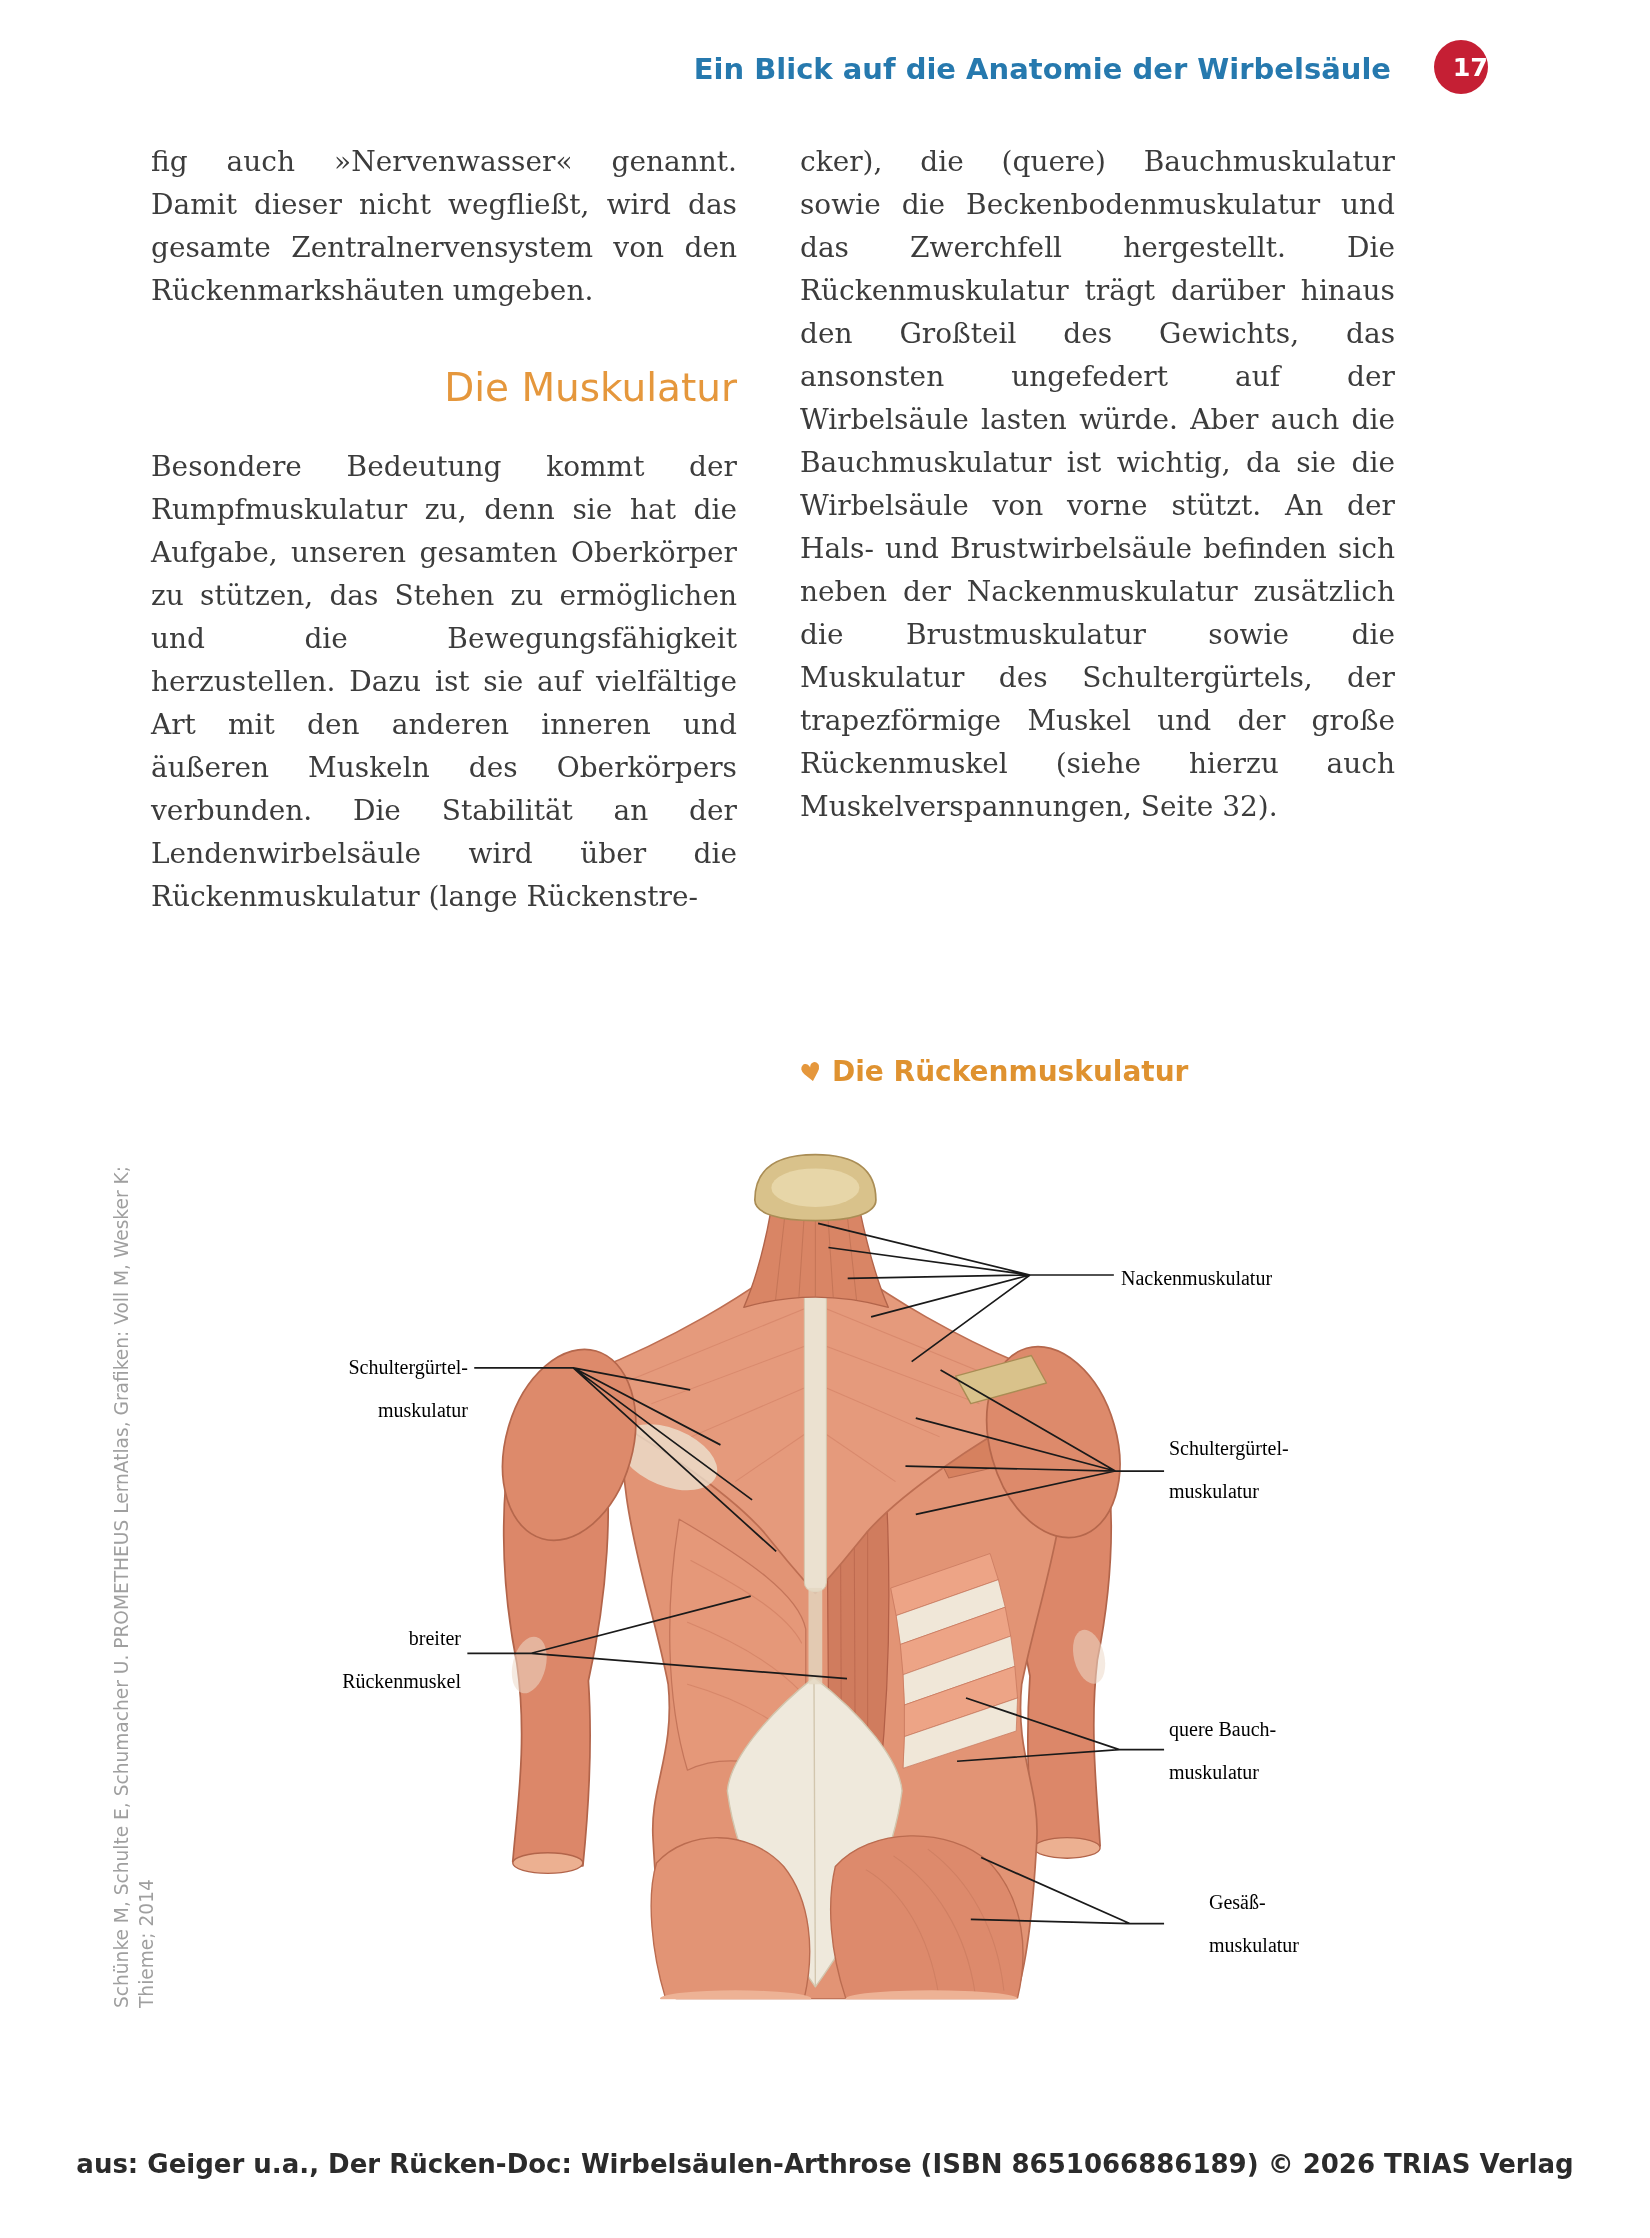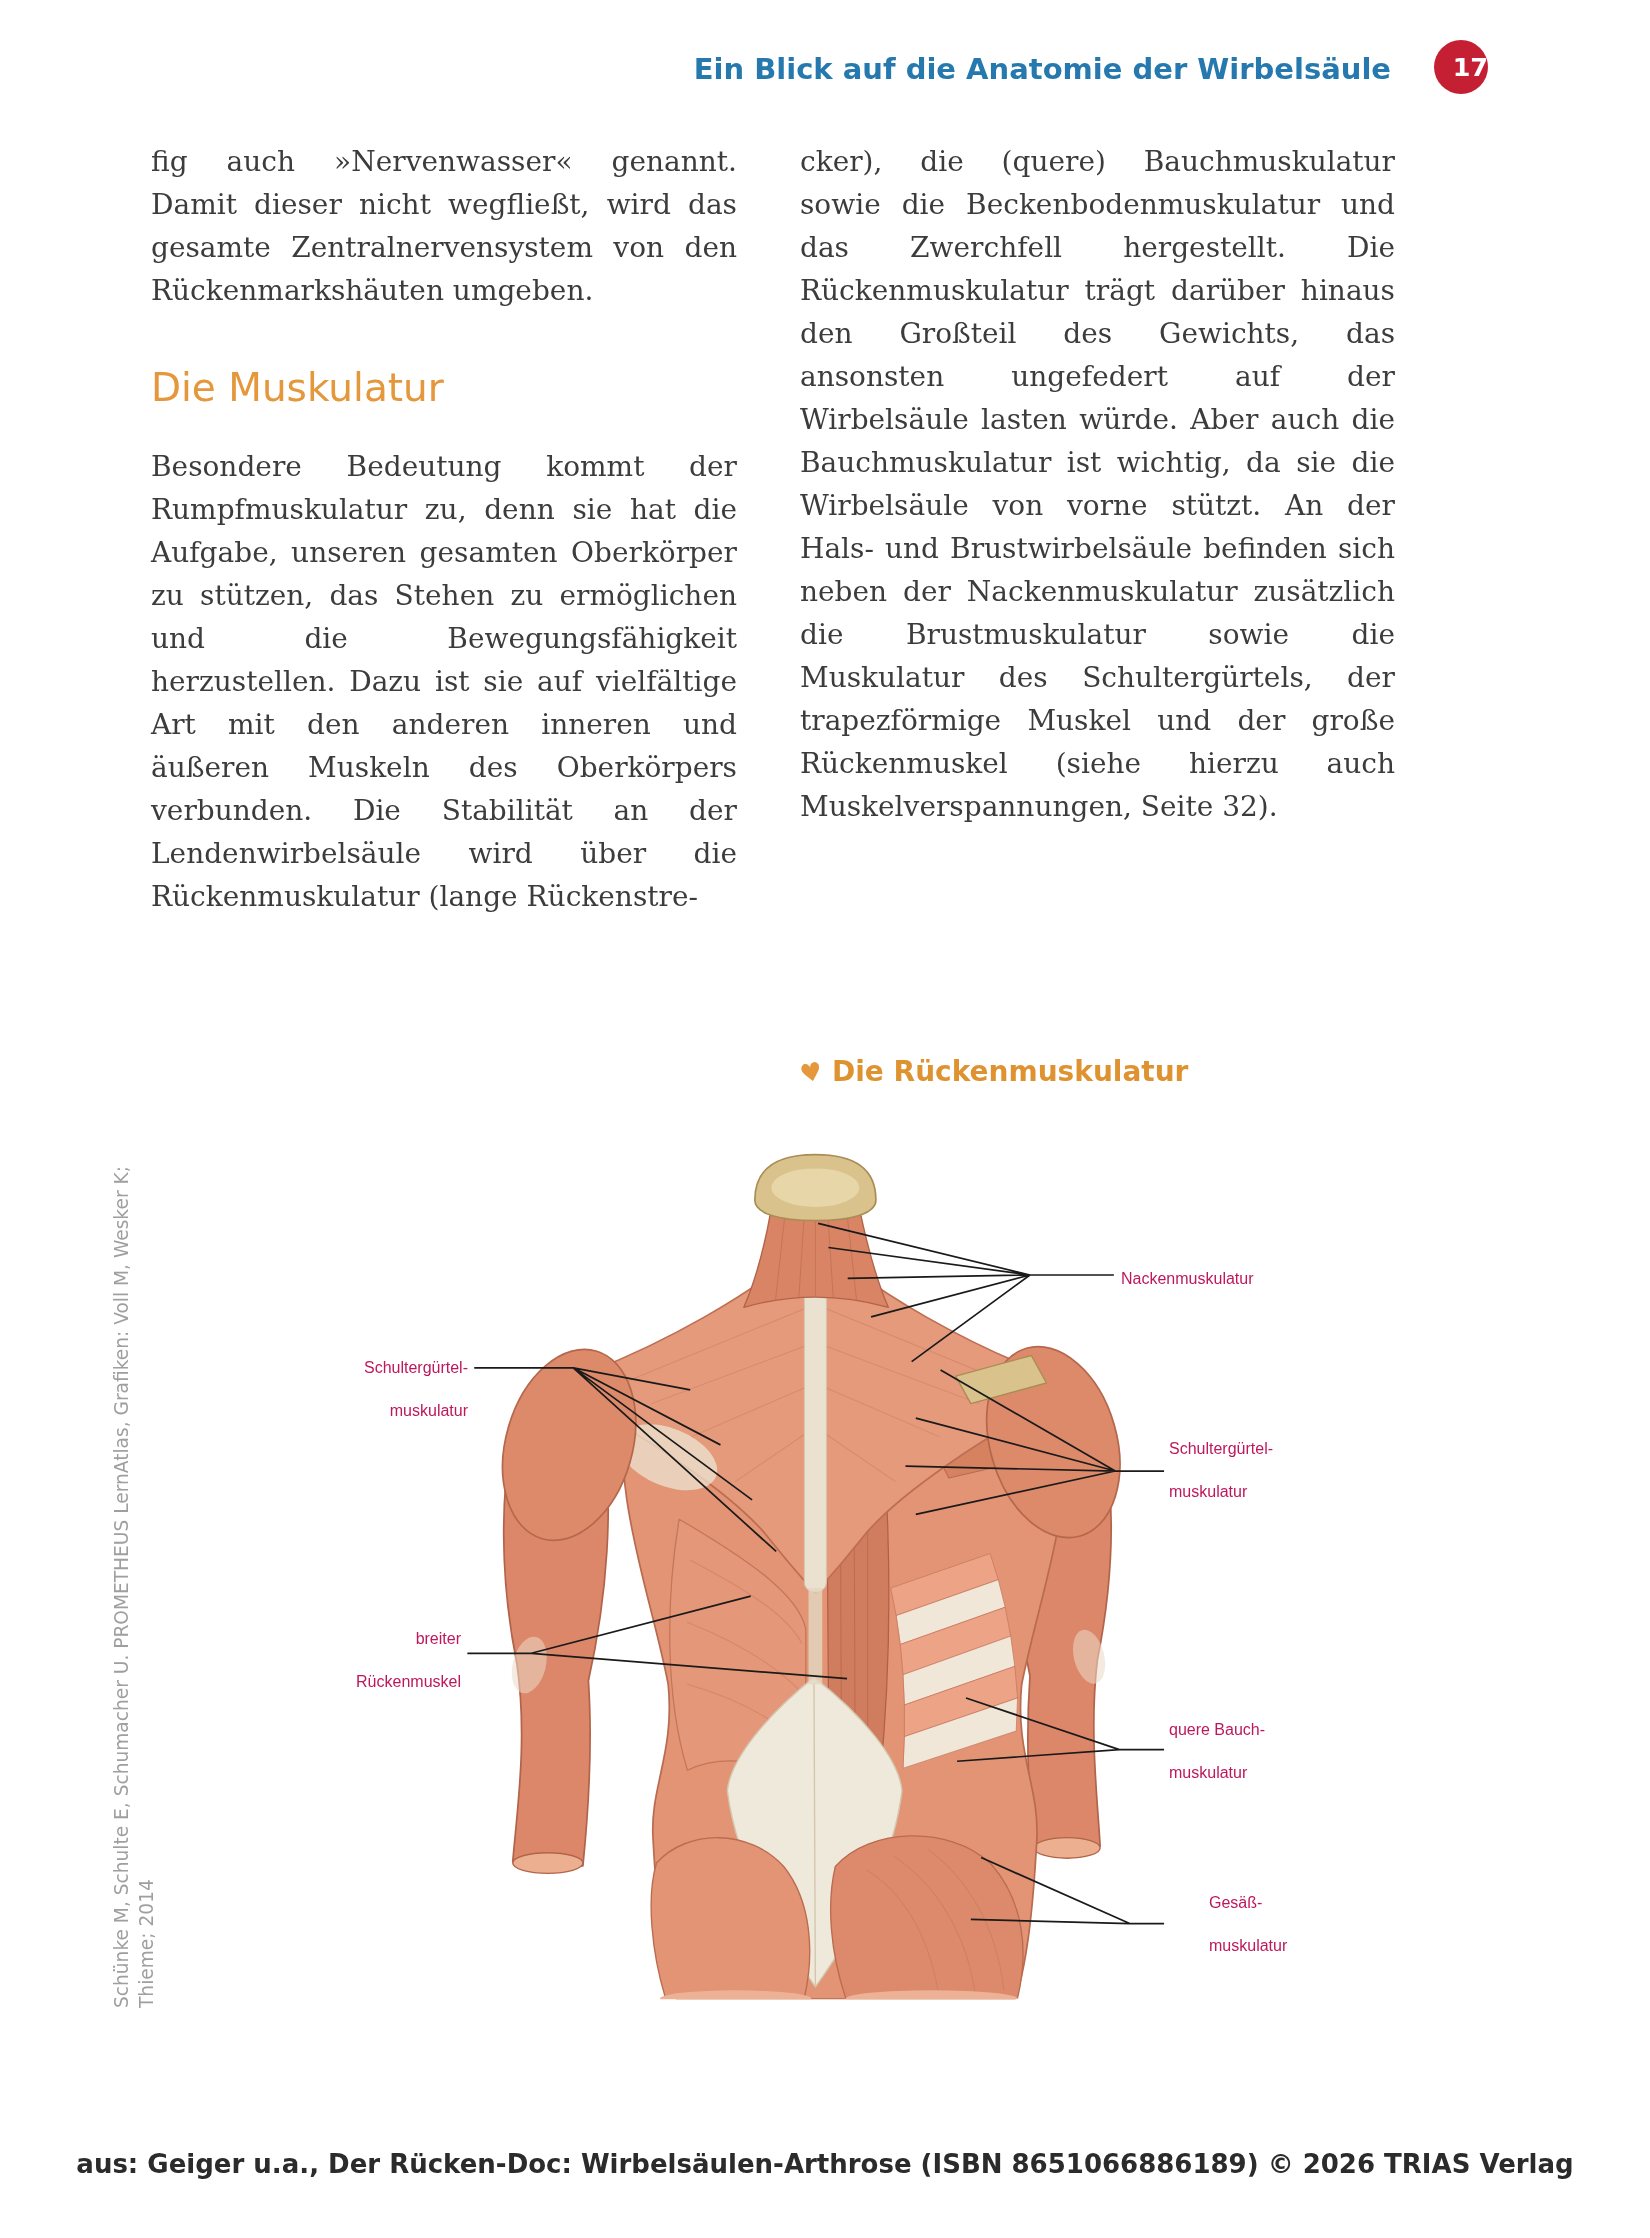--- a/index.html
+++ b/index.html
@@ -20,35 +20,35 @@
     font-family:"DejaVu Sans","Liberation Sans",sans-serif;font-size:25.4px;font-weight:700;
   }
 
   
   .col{position:absolute;font-size:28px;line-height:43px;text-align:justify;hyphens:auto;}
   .col-left{left:151px;top:140px;width:586px;}
   .col-right{left:800px;top:140px;width:595px;}
   .para{margin:0 0 0 0;}
   .section-heading{
     font-family:"DejaVu Sans","Liberation Sans",sans-serif;
-    font-size:39px;font-weight:500;color:#e5973c;margin:54px 0 36px 0;line-height:43px;text-align:left;
+    font-size:39px;font-weight:500;color:#e5973c;margin:54px 0 36px 0;line-height:43px;text-align:right;
   }
 
   
   .fig-caption{
     position:absolute;left:800px;top:1055px;
     font-family:"DejaVu Sans","Liberation Sans",sans-serif;
     font-size:28px;font-weight:700;color:#df9230;
   }
   .fig-caption .cap-icon{color:#e5973c;font-size:25px;margin-right:9.6px;display:inline-block;transform:rotate(-12deg);}
 
   
   .fig-label{
-    position:absolute;font-family:Liberation Sans, sans-serif;
-    font-size:16px;line-height:43px;color:#be185d;white-space:nowrap;
+    position:absolute;font-family:Liberation Serif, serif;
+    font-size:20px;line-height:43px;color:#000000;white-space:nowrap;
   }
   .lab-right{text-align:right;}
 
   
   .credit{
     position:absolute;left:109px;top:2008px;width:873px;
     transform:rotate(-90deg);transform-origin:0 0;
     font-family:"DejaVu Sans","Liberation Sans",sans-serif;
     font-size:18.6px;line-height:25.4px;color:#9f9f9f;
   }

